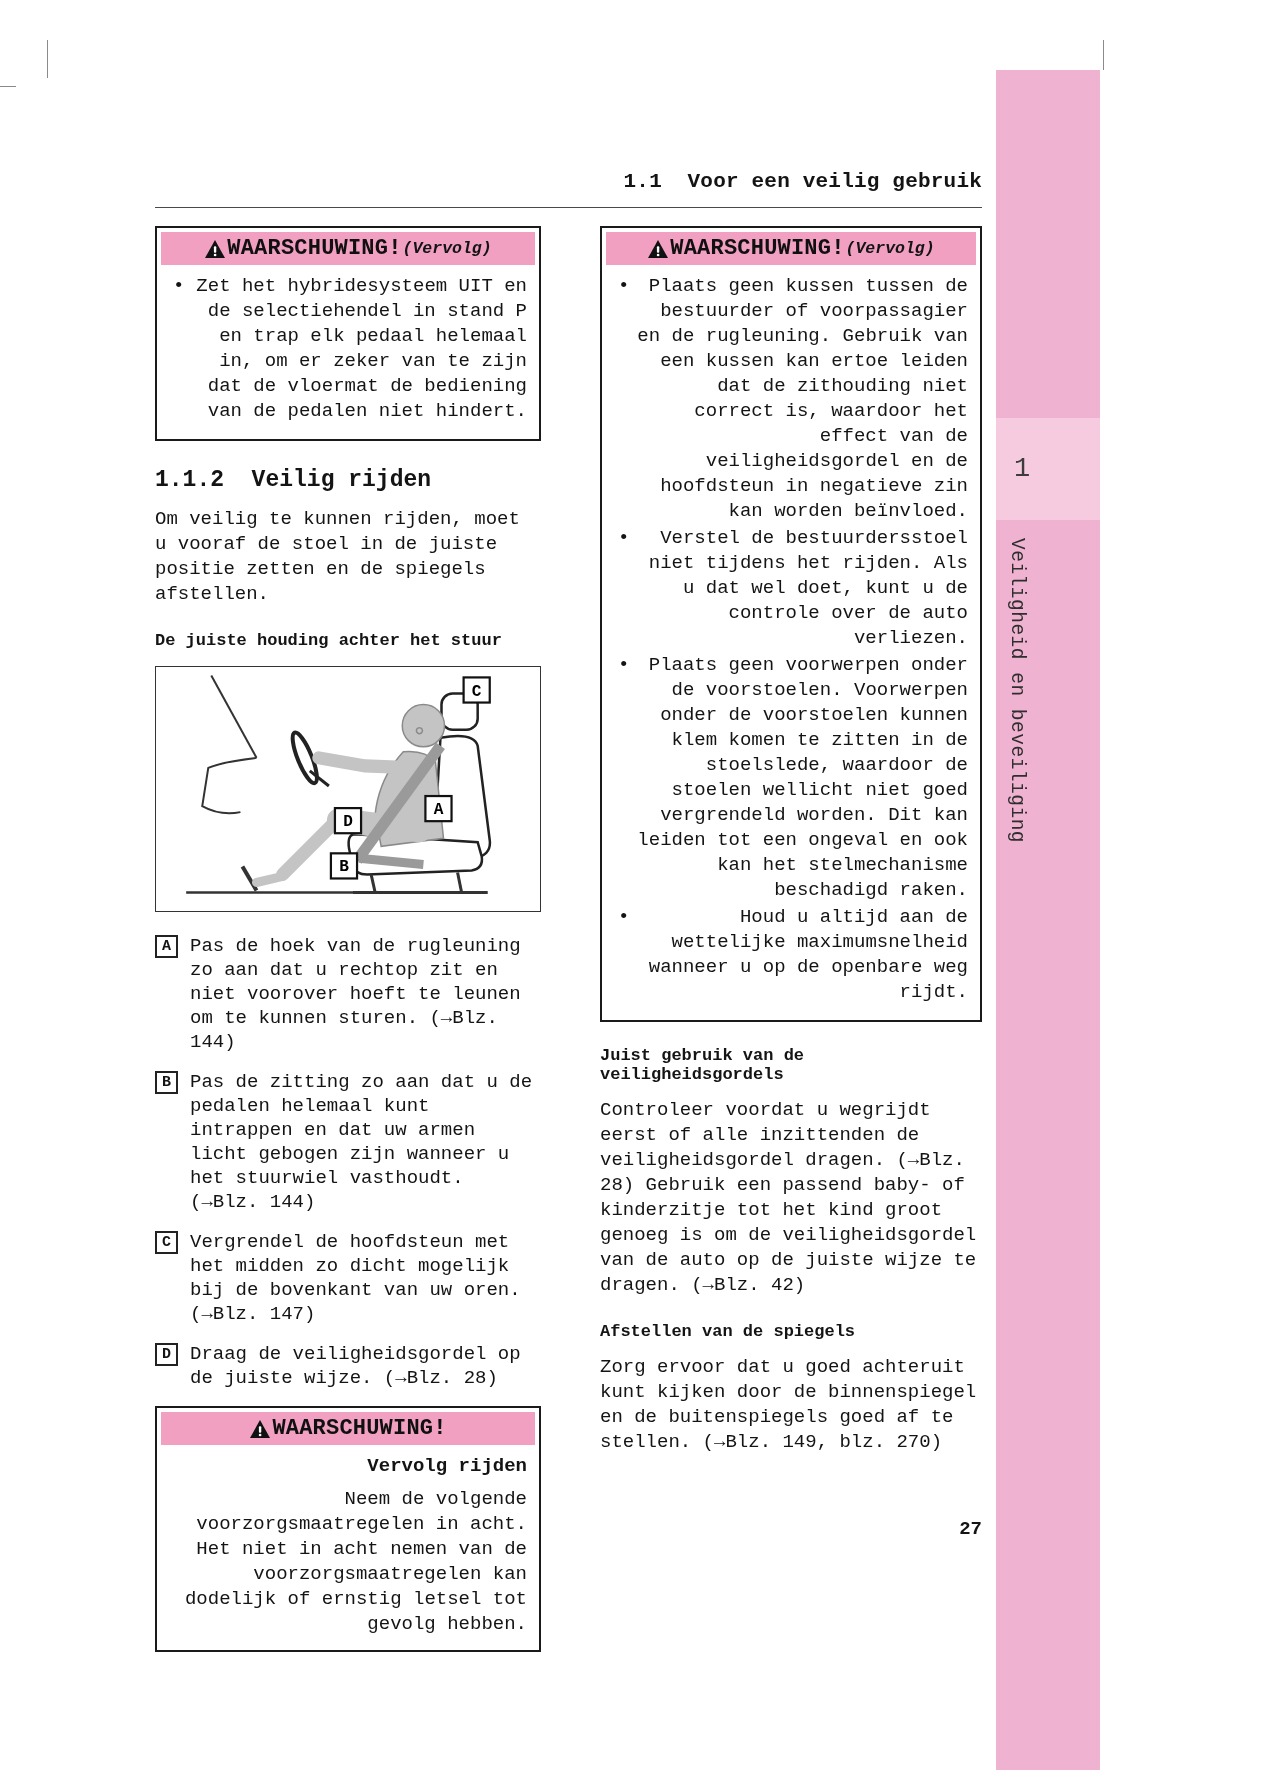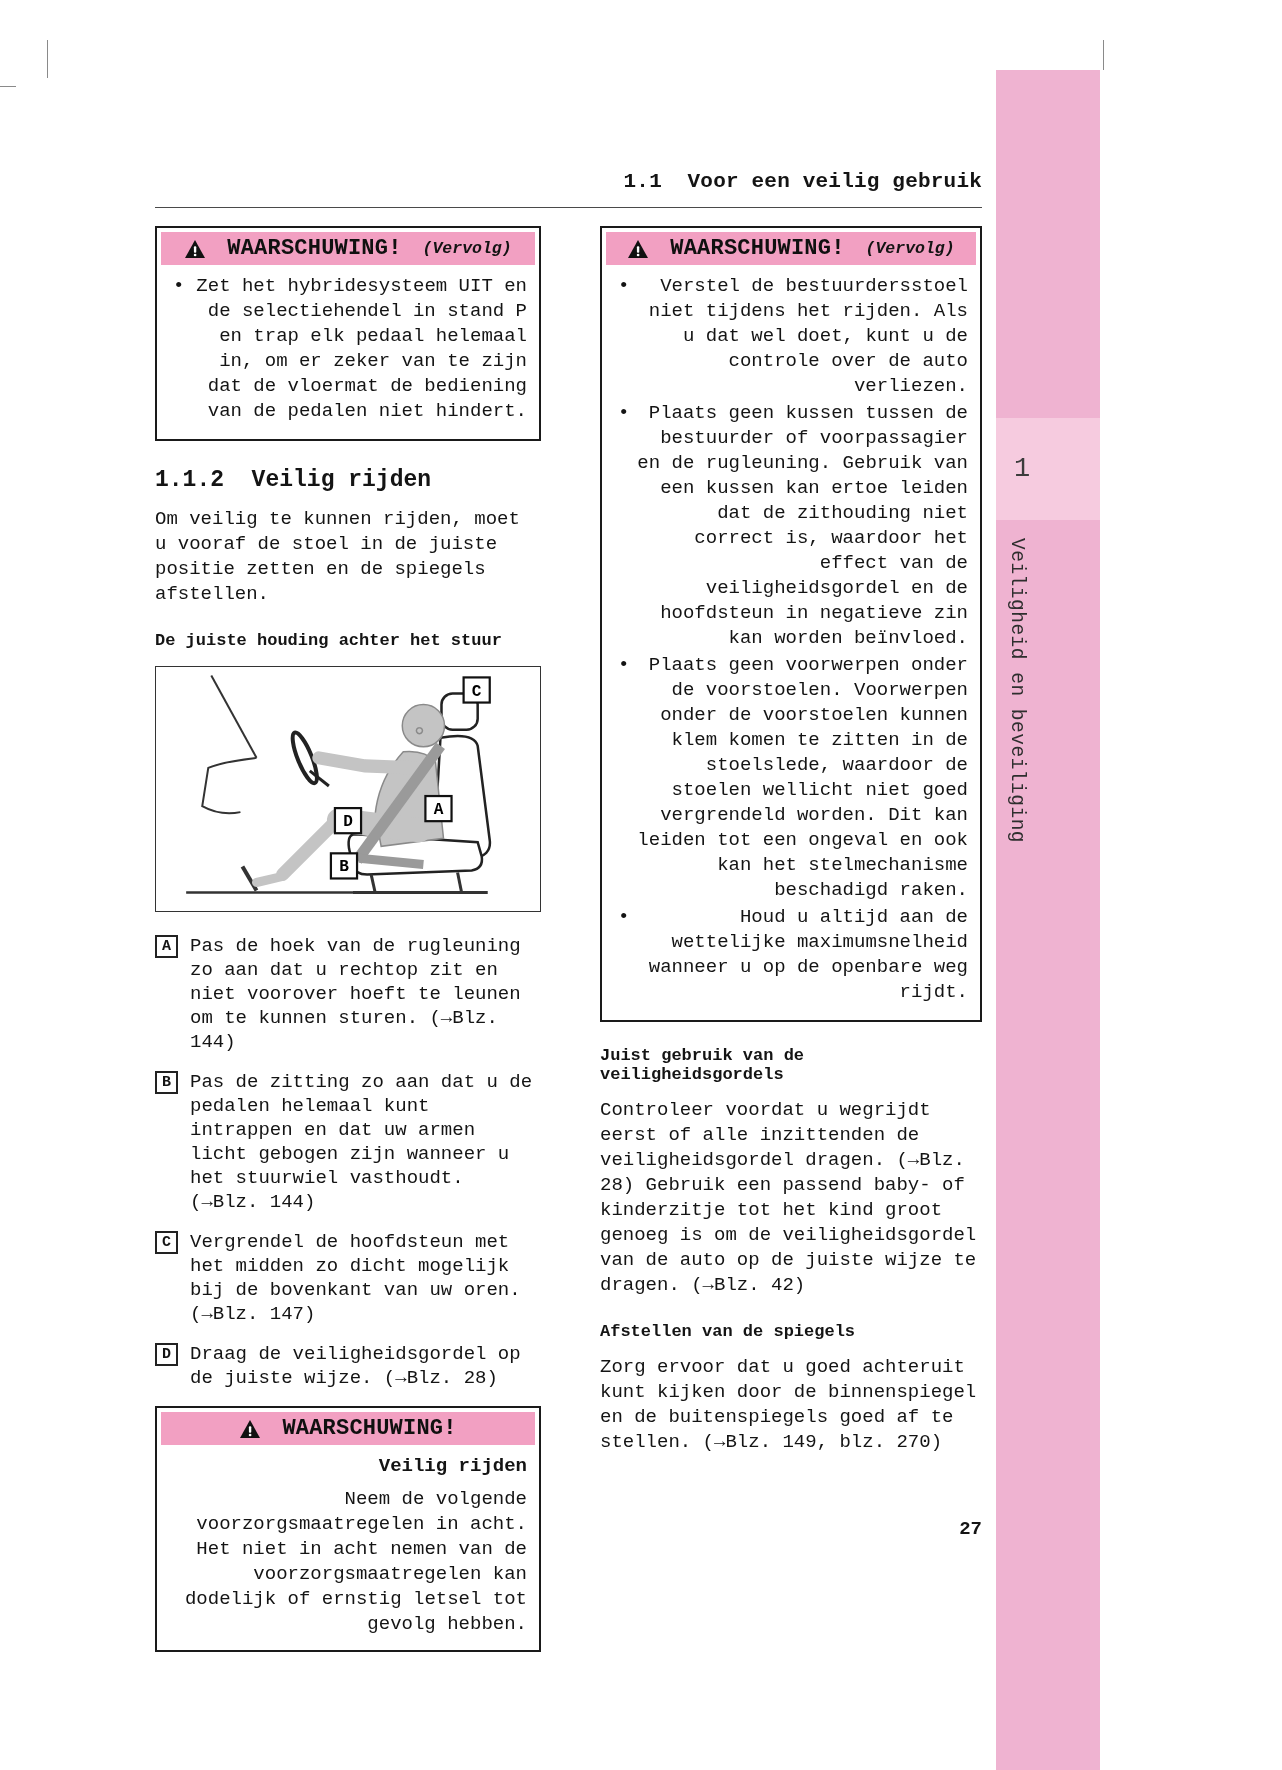--- a/index.html
+++ b/index.html
@@ -19,21 +19,21 @@
   .sidebar { position:absolute; left:996px; top:30px; width:104px; height:1712px; background:var(--sidebar-pink,#efb3d1); }
   .chapter-tab { position:absolute; top:348px; left:0; width:100%; height:102px; background:var(--tab-pink,#f6cbdf); display:flex; align-items:center; }
   .chapter-tab .num { font-size:27px; color:#3c3c3c; margin-left:18px; }
   .sidebar-vertical { position:absolute; top:468px; left:10px; writing-mode:vertical-rl; font-size:19.5px; color:#2e2e2e; letter-spacing:.5px; }
 
   .col { position:absolute; top:186px; }
   .col-left { left:155px; width:386px; }
   .col-right { left:600px; width:382px; }
 
   .warnbox { border:2px solid #1a1a1a; padding:4px; background:#fff; }
-  .warnband { background:var(--pink-band,#f2a0c2); display:flex; align-items:center; justify-content:center; gap:21px; padding:4px 20px; }
+  .warnband { background:var(--pink-band,#f2a0c2); display:flex; align-items:center; justify-content:center; gap:1px; padding:4px 20px; }
   .warn-title { font-weight:bold; font-size:22px; letter-spacing:.2px; color:#101010; }
   .warn-suffix { font-weight:bold; font-style:italic; font-size:16.5px; }
   .warn-icon { display:flex; align-items:center; }
   .warnbody { padding:9px 8px 9px 6px; font-size:19px; line-height:25px;text-align:right; }
   ul.bullets { list-style:none; }
   ul.bullets li { position:relative; padding-left:22px; margin-bottom:2px; }
   ul.bullets li::before { content:"•"; position:absolute; left:6px; }
 
   .section-heading { margin-top:26px; font-size:23px; font-weight:bold; }
   .para { margin-top:14px; font-size:19px; line-height:25px; }
@@ -186,21 +186,21 @@
         <span class="warn-icon">
           <svg width="22" height="20" viewBox="0 0 24 22">
               <path d="M12 1 L23 21 H1 Z" fill="#111"></path>
               <rect x="10.8" y="8" width="2.6" height="7" rx="1" fill="#fff"></rect>
               <circle cx="12.1" cy="17.6" r="1.5" fill="#fff"></circle>
             </svg>
         </span>
         <span class="warn-title">WAARSCHUWING!</span>
       </div>
       <div class="warnbody">
-        <div class="warn-subtitle">Veilig rijden</div>
+        <div class="warn-subtitle">Vervolg rijden</div>
         <p>Neem de volgende voorzorgsmaatregelen in acht. Het niet in acht nemen van de voorzorgsmaatregelen kan dodelijk of ernstig letsel tot gevolg hebben.</p>
       </div>
     </section>
 
   </main>
 
   <main class="col col-right">
 
     <section class="warnbox">
       <div class="warnband">
@@ -208,22 +208,22 @@
           <svg width="22" height="20" viewBox="0 0 24 22">
               <path d="M12 1 L23 21 H1 Z" fill="#111"></path>
               <rect x="10.8" y="8" width="2.6" height="7" rx="1" fill="#fff"></rect>
               <circle cx="12.1" cy="17.6" r="1.5" fill="#fff"></circle>
             </svg>
         </span>
         <span class="warn-title">WAARSCHUWING!</span>
         <span class="warn-suffix">(Vervolg)</span>
       </div>
       <ul class="bullets warnbody">
+        <li>Plaats geen kussen tussen de bestuurder of voorpassagier en de rugleuning. Gebruik van een kussen kan ertoe leiden dat de zithouding niet correct is, waardoor het effect van de veiligheidsgordel en de hoofdsteun in negatieve zin kan worden beïnvloed.</li>
         <li>Verstel de bestuurdersstoel niet tijdens het rijden. Als u dat wel doet, kunt u de controle over de auto verliezen.</li>
-        <li>Plaats geen kussen tussen de bestuurder of voorpassagier en de rugleuning. Gebruik van een kussen kan ertoe leiden dat de zithouding niet correct is, waardoor het effect van de veiligheidsgordel en de hoofdsteun in negatieve zin kan worden beïnvloed.</li>
         <li>Plaats geen voorwerpen onder de voorstoelen. Voorwerpen onder de voorstoelen kunnen klem komen te zitten in de stoelslede, waardoor de stoelen wellicht niet goed vergrendeld worden. Dit kan leiden tot een ongeval en ook kan het stelmechanisme beschadigd raken.</li>
         <li>Houd u altijd aan de wettelijke maximumsnelheid wanneer u op de openbare weg rijdt.</li>
       </ul>
     </section>
 
     <h3 class="subheading">Juist gebruik van de veiligheidsgordels</h3>
     <p class="para">Controleer voordat u wegrijdt eerst of alle inzittenden de veiligheidsgordel dragen. (→Blz. 28) Gebruik een passend baby- of kinderzitje tot het kind groot genoeg is om de veiligheidsgordel van de auto op de juiste wijze te dragen. (→Blz. 42)</p>
 
     <h3 class="subheading">Afstellen van de spiegels</h3>
     <p class="para">Zorg ervoor dat u goed achteruit kunt kijken door de binnenspiegel en de buitenspiegels goed af te stellen. (→Blz. 149, blz. 270)</p>

